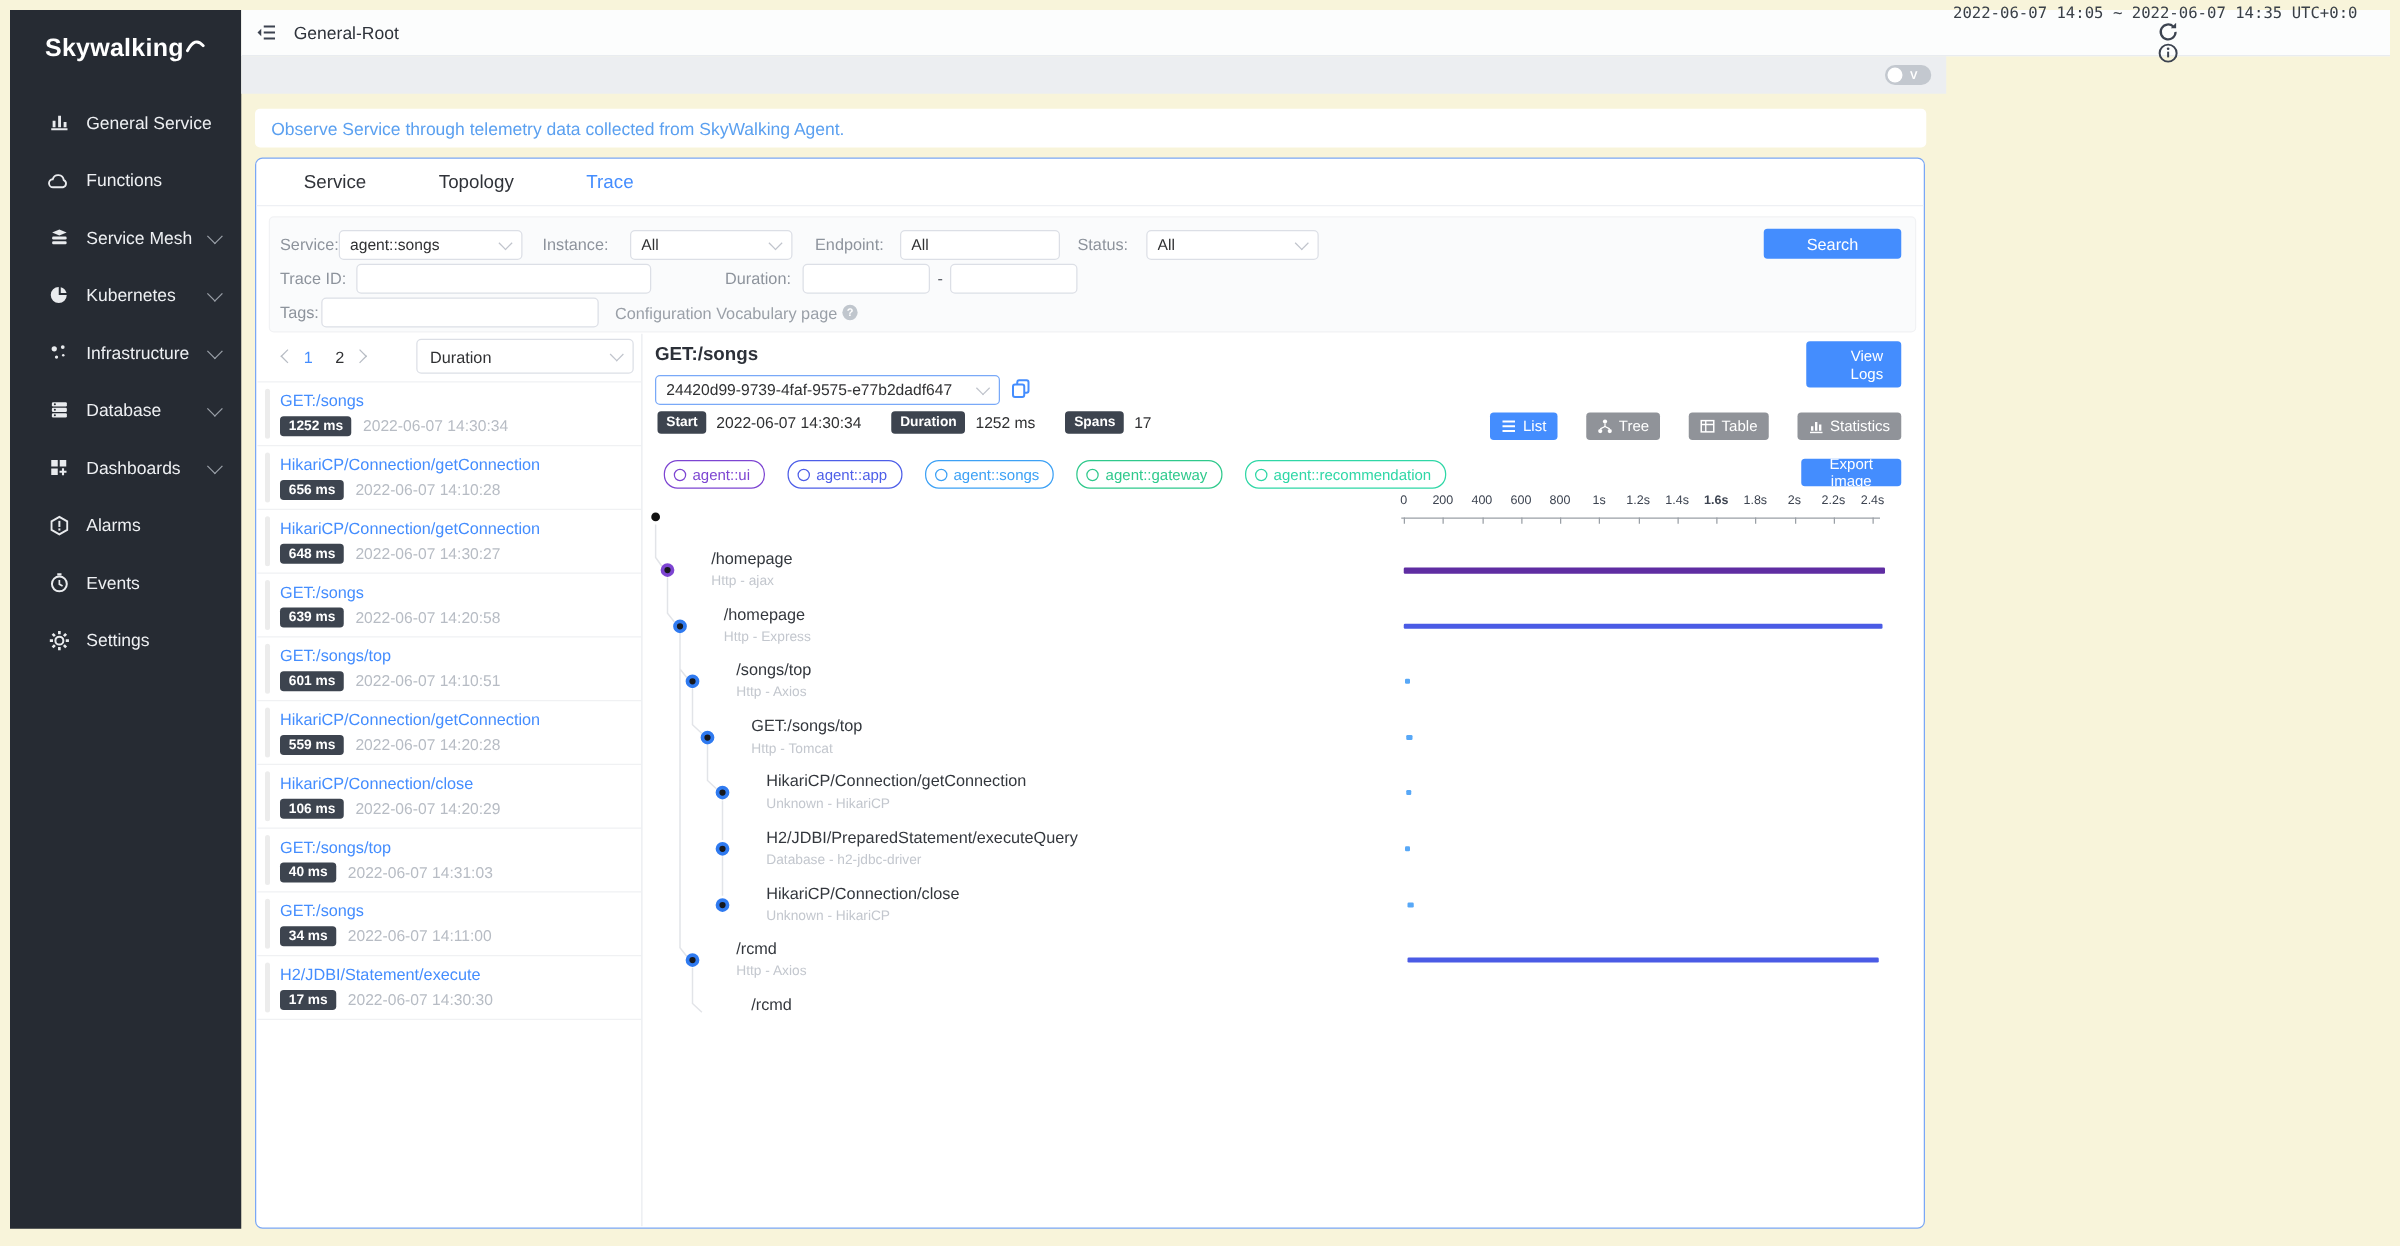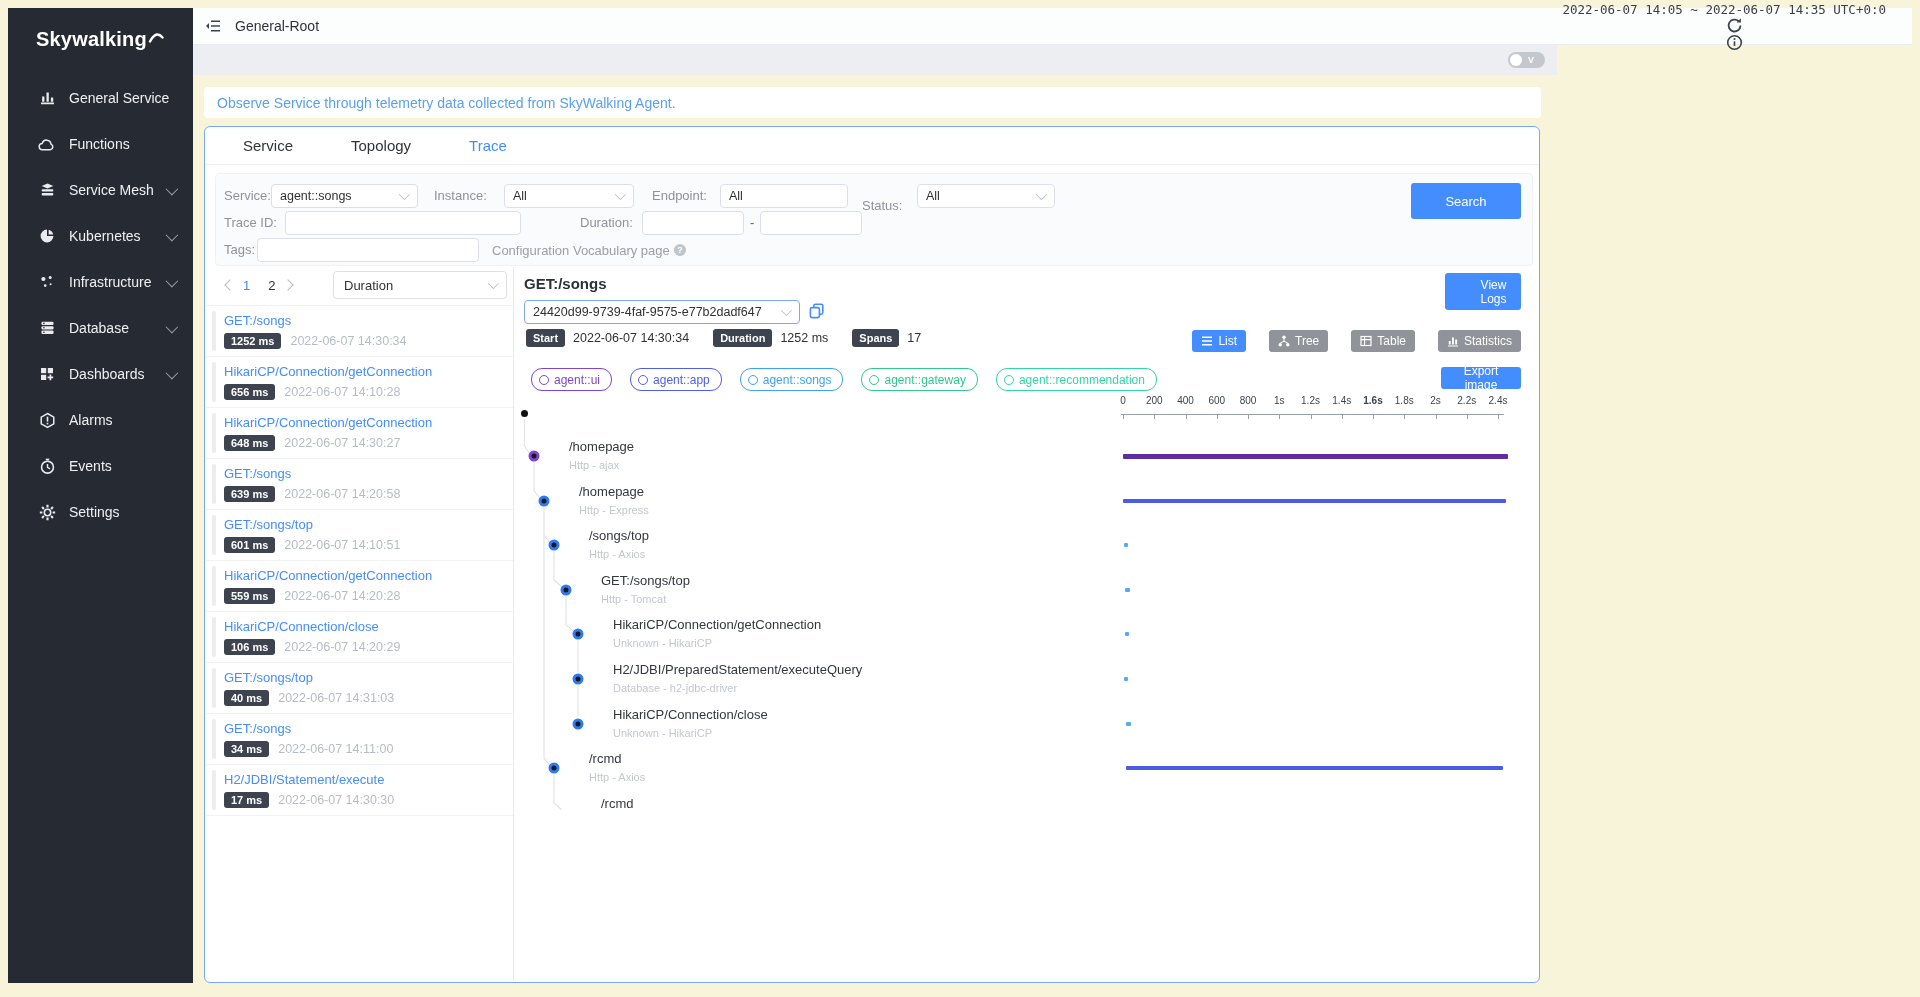--- a/index.html
+++ b/index.html
@@ -273,26 +273,26 @@
         <span class="sel-text">agent::songs</span>
           <span class="caret"></span>
       </div>
       <span class="f-label" style="left:218px;top:10px">Instance:</span>
       <div class="sel" style="left:288px;top:10px;width:130px">
         <span class="sel-text">All</span>
           <span class="caret"></span>
       </div>
       <span class="f-label" style="left:436px;top:10px">Endpoint:</span>
       <input class="f-input" style="left: 504px; top: 10px; width: 128px;" value="All">
-      <span class="f-label" style="left:646px;top:20px">Status:</span>
+      <span class="f-label" style="left:646px;top:10px">Status:</span>
       <div class="sel" style="left:701px;top:10px;width:138px">
         <span class="sel-text">All</span>
           <span class="caret"></span>
       </div>
-      <button class="btn-blue" style="position:absolute;right:11px;top:9px;width:110px;height:36px">Search</button>
+      <button class="btn-blue" style="position:absolute;right:11px;top:9px;width:110px;height:24px">Search</button>
 
       <span class="f-label" style="left:8px;top:37px">Trace ID:</span>
       <input class="f-input" style="left: 69px; top: 37px; width: 236px;" value="">
       <span class="f-label" style="left:364px;top:37px">Duration:</span>
       <input class="f-input" style="left: 426px; top: 37px; width: 102px;" value="">
       <span class="f-label" style="left:534px;top:37px;color:#5a5e66">-</span>
       <input class="f-input" style="left: 544px; top: 37px; width: 102px;" value="">
 
       <span class="f-label" style="left:8px;top:64px">Tags:</span>
       <input class="f-input" style="left: 41px; top: 64px; width: 222px;" value="">

